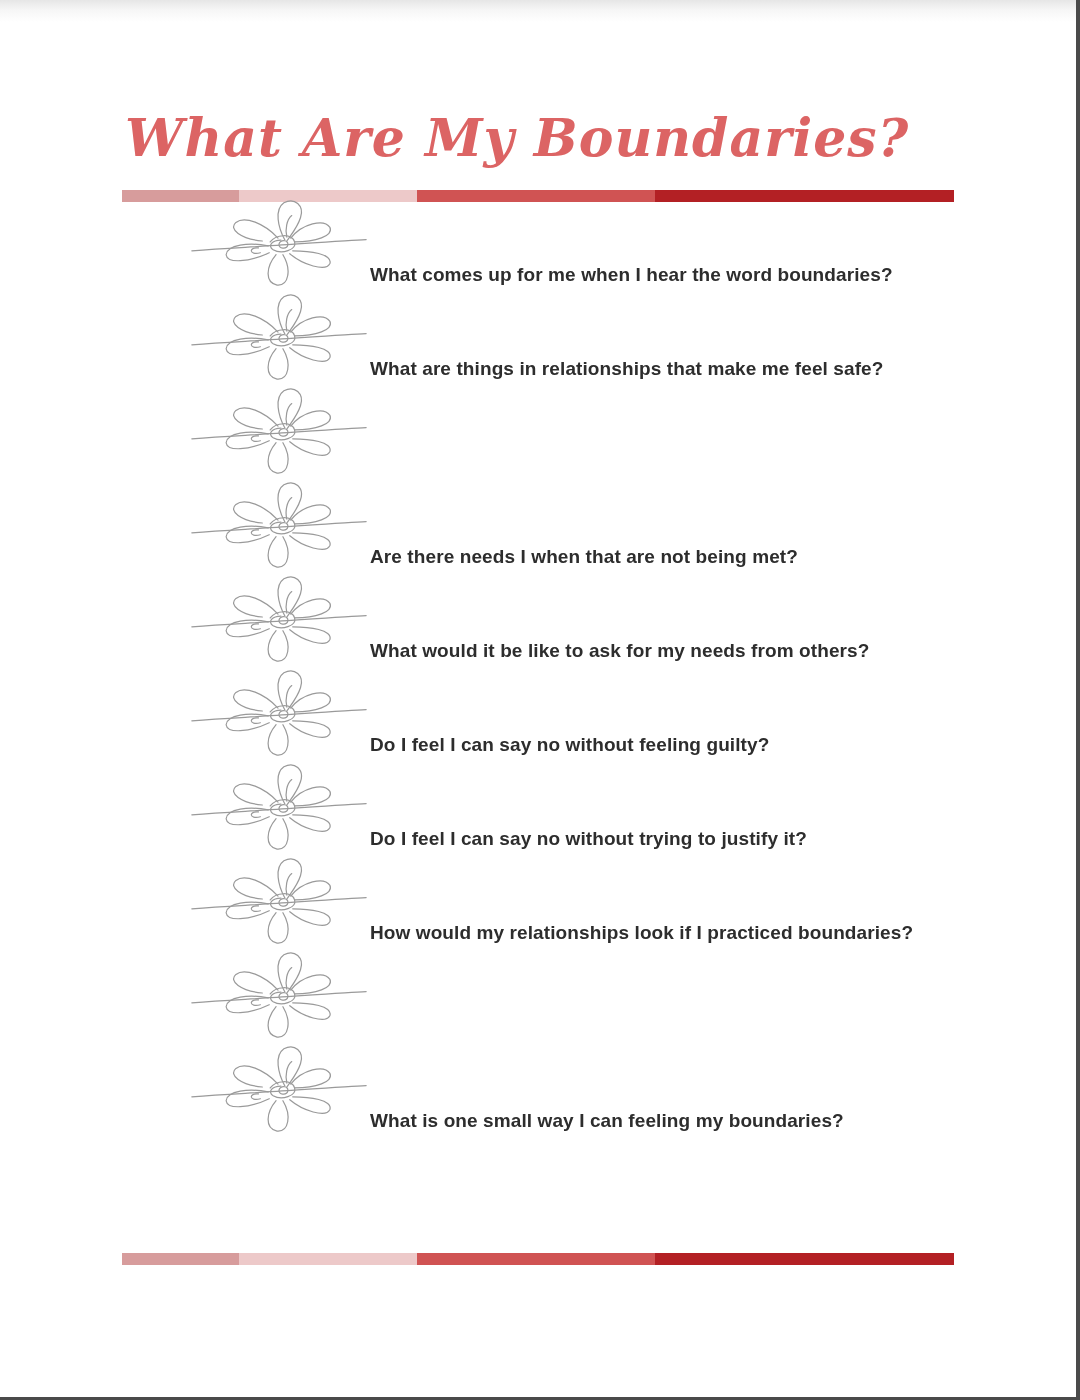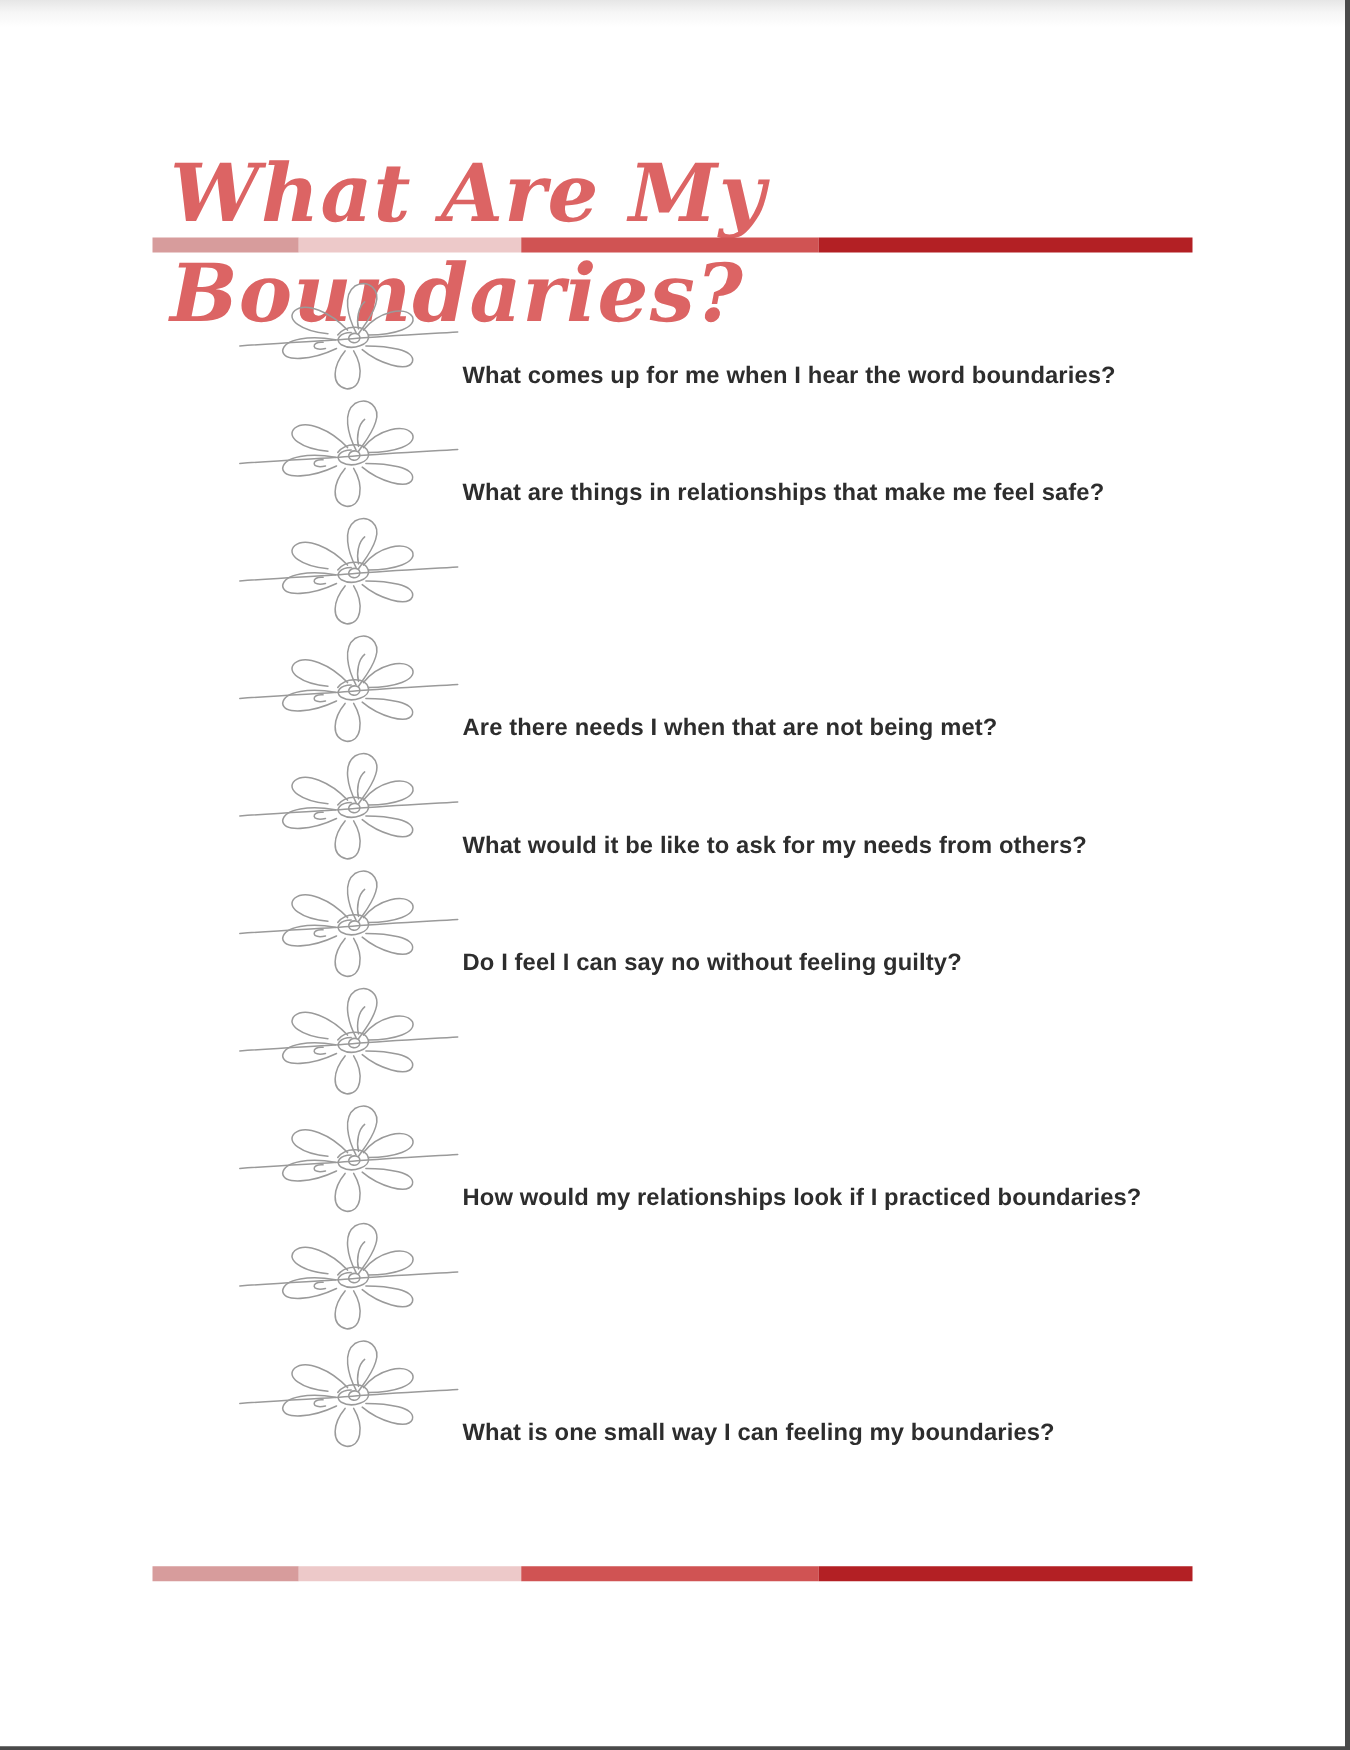--- a/index.html
+++ b/index.html
@@ -18,36 +18,36 @@
   }
   .right-edge{
     position:absolute;top:0;bottom:0;right:0;width:4px;
     background:var(--edge-color,#4a4a4a);
   }
   .bottom-edge{
     position:absolute;left:0;right:0;bottom:0;height:3px;
     background:var(--edge-color,#4a4a4a);
   }
   h1.title{
-    position:absolute;left:120px;top:100px;margin:16px;
+    position:absolute;left:120px;top:100px;margin:5px;
     font-family:"DejaVu Serif", serif;
     font-style:italic;font-weight:bold;
-    font-size:64px;line-height:1.25;
+    font-size:52px;line-height:1.25;
     letter-spacing:1px;
     color:var(--title-color,#dc6464);
   }
   .divider{
     position:absolute;left:122px;width:832px;height:12px;
     display:flex;flex-direction:row;
   }
   .divider-top{top:190px;}
   .divider-bottom{top:1253px;}
   .divider .seg{display:block;height:100%;}
   .rows{
-    position:absolute;left:122px;top:218px;width:900px;
+    position:absolute;left:122px;top:192px;width:900px;
   }
   .row{
     position:relative;height:94px;
   }
   .flower{
     position:absolute;left:66px;top:2px;width:182px;height:94px;
     display:block;
   }
   .flower svg{display:block;width:182px;height:94px;}
   .flower path{
@@ -203,20 +203,21 @@
         <path d="M90 45 C 76 30, 56 22, 47 29 C 39 36, 52 46, 74 48"></path>
         <path d="M80 53 C 60 49, 38 52, 37 62 C 38 71, 60 70, 81 60"></path>
         <path d="M70 55 c -10 -1, -10 8, 2 5"></path>
         <path d="M88 62 C 78 74, 76 90, 89 93 C 101 94, 104 77, 95 62"></path>
         <path d="M103 45 C 115 30, 137 25, 143 34 C 147 43, 128 49, 107 49"></path>
         <path d="M105 58 C 122 58, 146 61, 143 71 C 139 80, 115 72, 102 61"></path>
         <path d="M82 49 C 88 41, 104 40, 107 49 C 109 57, 94 62, 85 57 C 79 53, 84 47, 93 47"></path>
         <path d="M91 51 c 2 -5, 10 -4, 9 1 c -1 5, -10 4, -9 -1"></path>
       </svg>
     </span>
+    <div class="question">Do I feel I can say no without trying to justify it?</div>
   </div>
 
   <div class="row">
     <span class="flower">
       <svg viewBox="0 0 182 96" xmlns="http://www.w3.org/2000/svg" aria-hidden="true">
         <path d="M2 58 C 40 55, 70 54, 94 52 C 126 49.5, 156 48, 180 46.5"></path>
         <path d="M97 47 C 90 34, 86 16, 96 9 C 107 3, 117 12, 113 24 C 110 34, 103 42, 99 48"></path>
         <path d="M99 44 C 97 36, 99 26, 104 22"></path>
         <path d="M90 45 C 76 30, 56 22, 47 29 C 39 36, 52 46, 74 48"></path>
         <path d="M80 53 C 60 49, 38 52, 37 62 C 38 71, 60 70, 81 60"></path>

